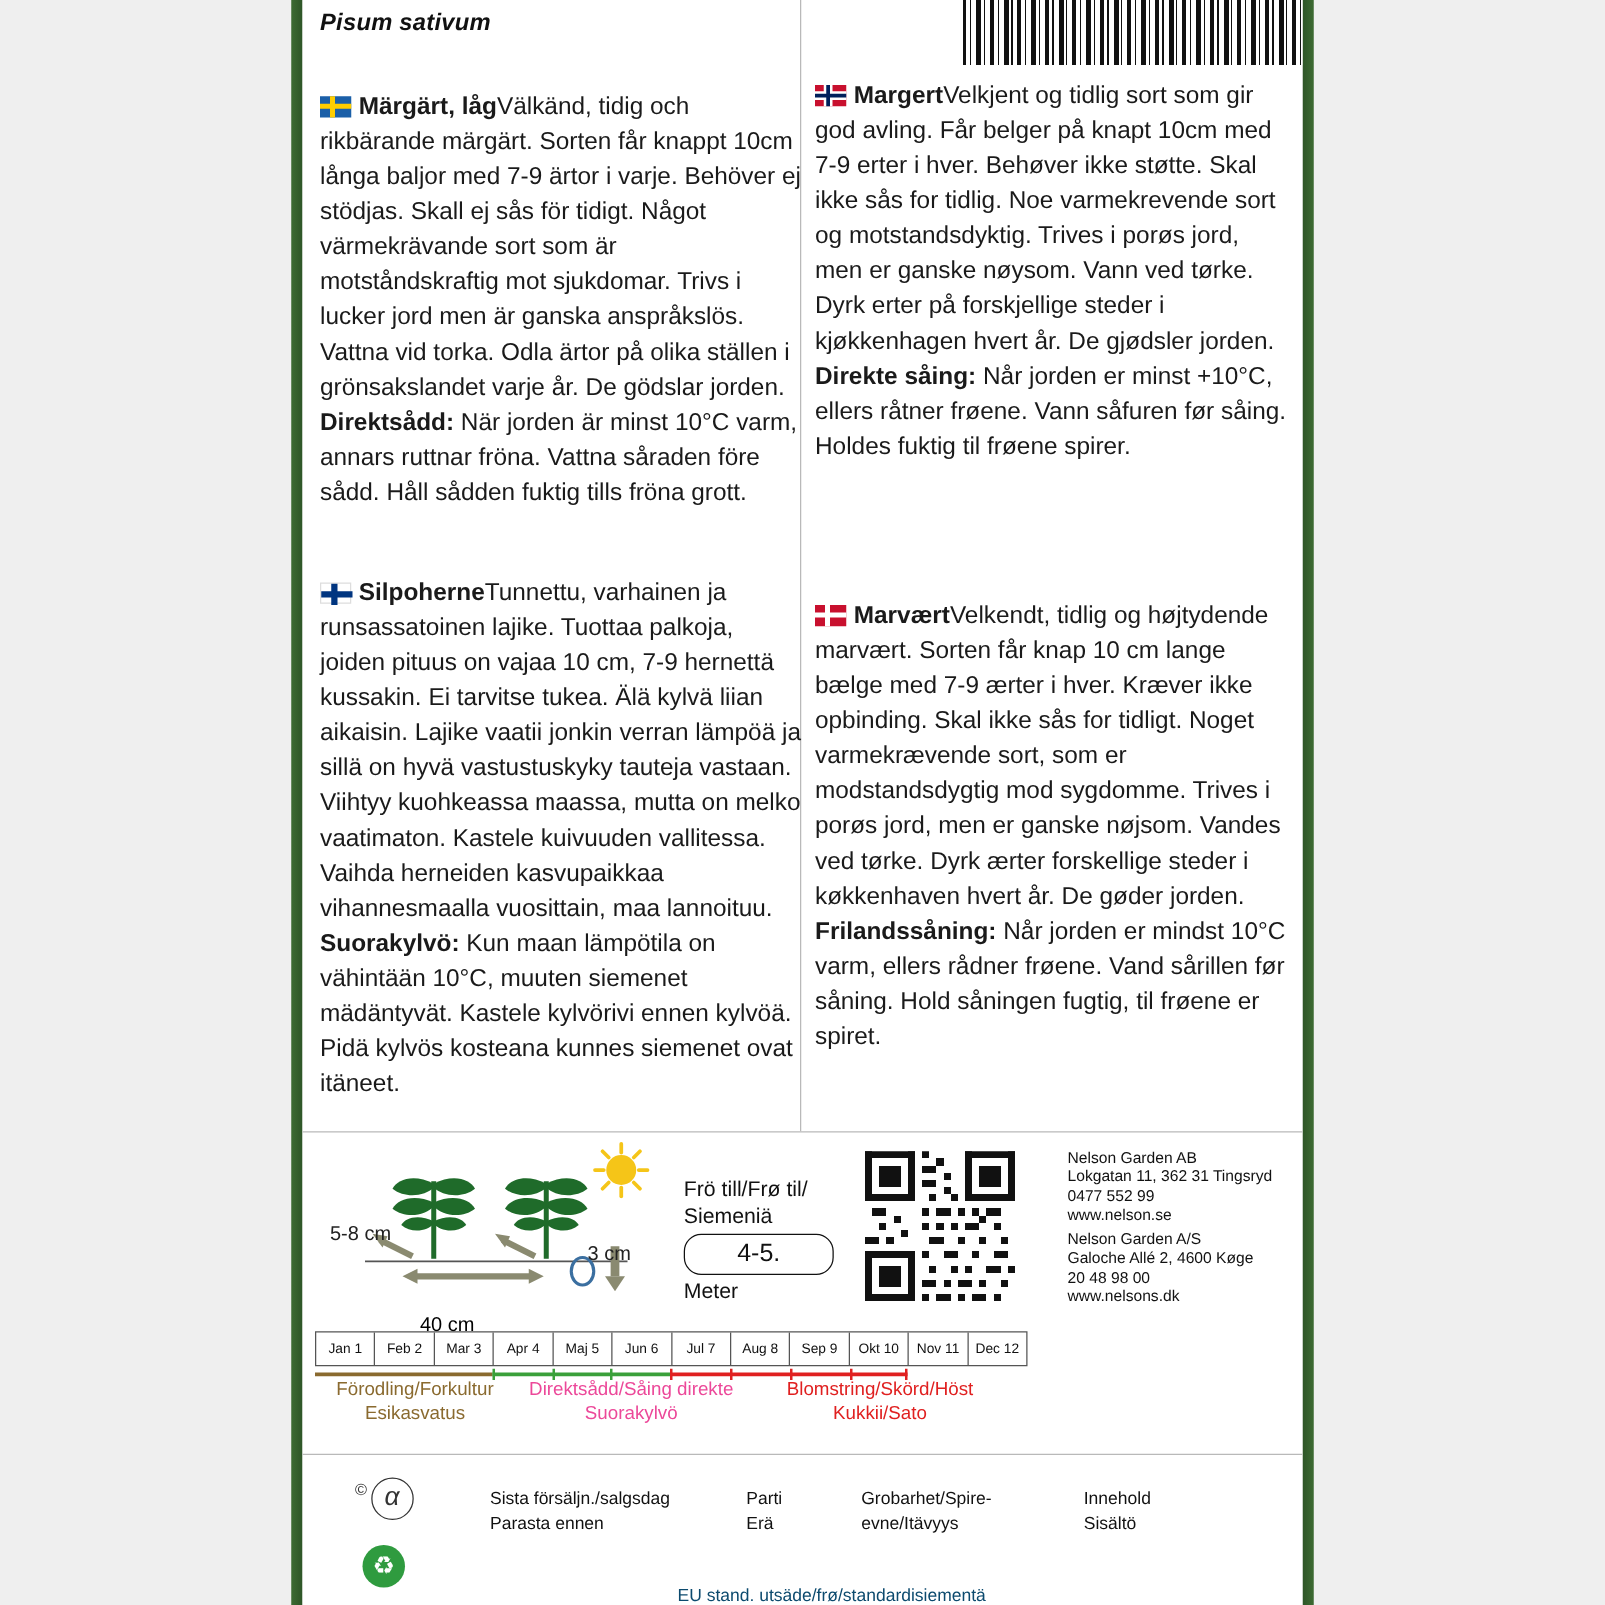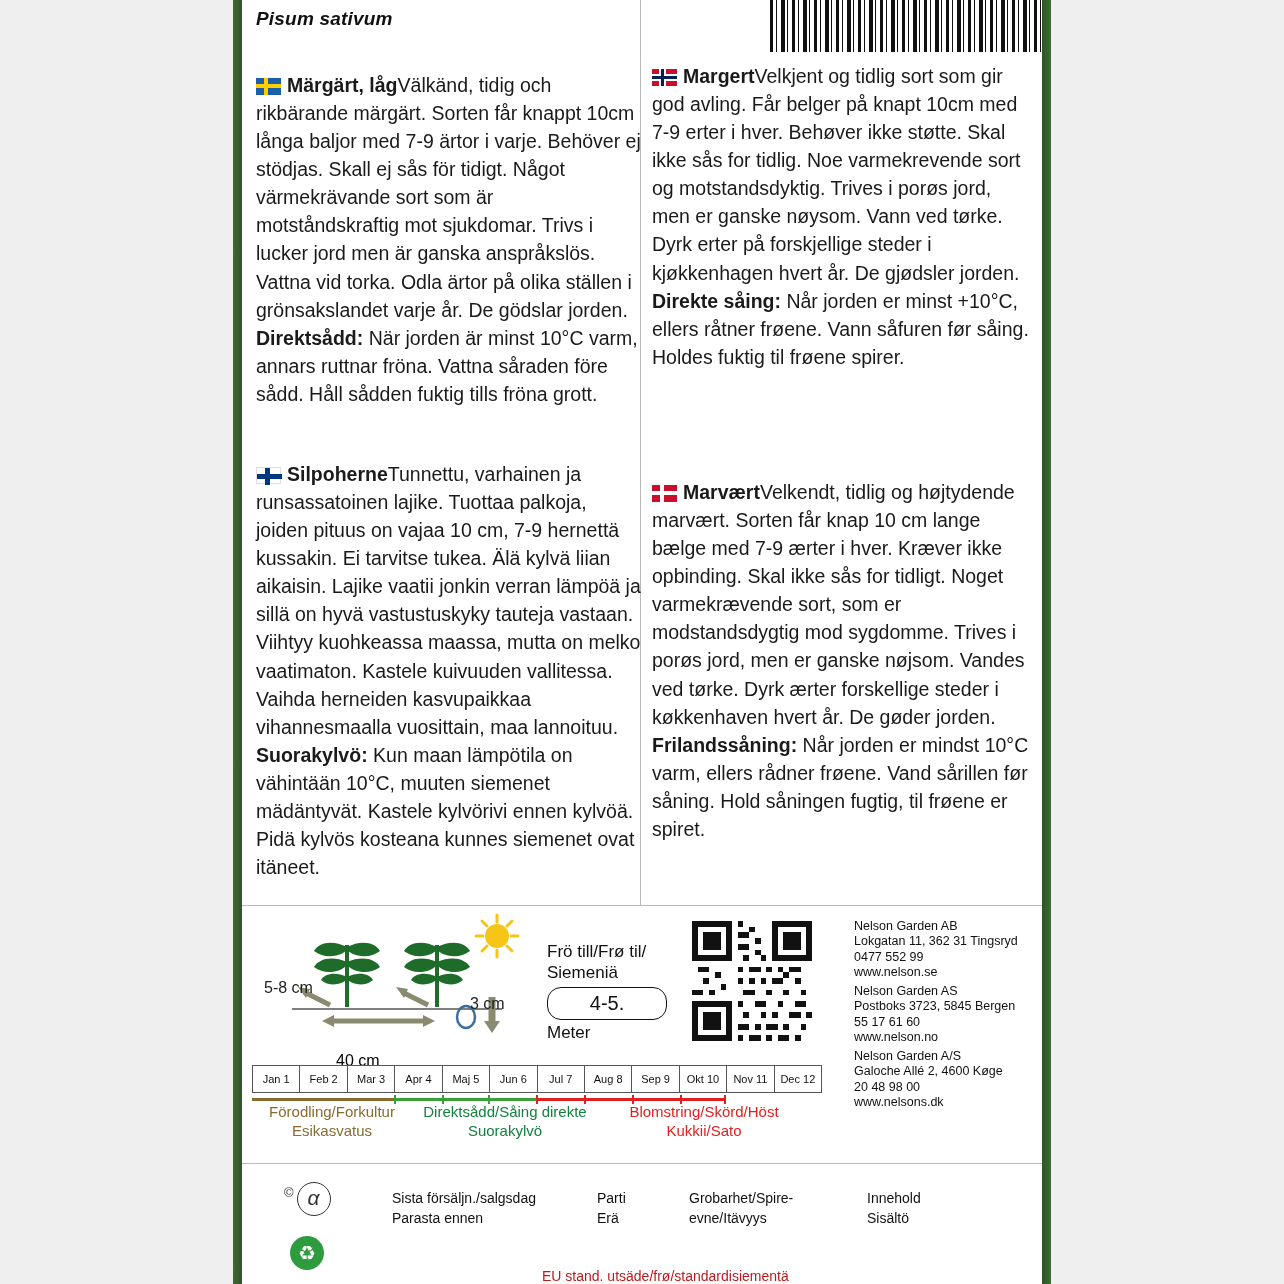--- a/index.html
+++ b/index.html
@@ -137,41 +137,41 @@
 
   .bars-row{position:absolute;left:10px;top:190px;width:570px;height:10px;}
   .bar-brown{position:absolute;left:0px;top:3px;width:142px;height:3px;background:#8a6a2f;}
   .bar-green{position:absolute;left:142px;top:3px;width:142px;height:3px;background:#3aa03a;}
   .bar-red{position:absolute;left:284px;top:3px;width:190px;height:3px;background:#e02020;}
   .tick{position:absolute;width:2px;height:9px;top:0px;}
 
   .legend{position:absolute;left:10px;top:198px;width:575px;height:48px;font-size:15px;}
   .lg{position:absolute;text-align:center;line-height:1.25;}
   .lg-brown{color:#8a6a2f;left:0px;top:0px;width:160px;}
-  .lg-green{color:#15803d;left:158px;top:0px;width:190px;}
+  .lg-green{color:#ec4899;left:158px;top:0px;width:190px;}
   .lg-red{color:#e02020;left:352px;top:0px;width:200px;}
 
   
   .footer{position:absolute;left:0;top:1164px;width:800px;height:120px;}
   .f-alpha{position:absolute;left:42px;top:18px;font-size:21px;color:#333;}
   .f-alpha .c{font-size:13px;vertical-align:super;margin-right:3px;}
   .f-alpha .circ{
     display:inline-block;width:32px;height:32px;border:1.5px solid #333;border-radius:50%;
     text-align:center;line-height:30px;font-style:italic;
   }
   .recycle{
     position:absolute;left:48px;top:72px;width:34px;height:34px;border-radius:50%;
     background:#2f9b3f;color:#fff;font-size:20px;text-align:center;line-height:34px;
   }
   .f-col{position:absolute;font-size:14px;line-height:1.45;color:#111;}
   #f1{left:150px;top:24px;}
   #f2{left:355px;top:24px;}
   #f3{left:447px;top:24px;}
   #f4{left:625px;top:24px;}
-  .f-eu{position:absolute;left:300px;top:104px;font-size:14px;color:#b91c1c;}
+  .f-eu{position:absolute;left:300px;top:104px;font-size:14px;color:#0c4a6e;}
 </style>
 </head>
 <body>
 
 <div class="edge-left"></div>
 <div class="edge-right"></div>
 
 <div class="sheet">
 
   <div class="barcode">
@@ -344,26 +344,20 @@
     </svg>
 
     <div class="addr">
       <div>
         <span>Nelson Garden AB</span><br>
         <span>Lokgatan 11, 362 31 Tingsryd</span><br>
         <span>0477 552 99</span><br>
         <span>www.nelson.se</span>
       </div>
       <div>
-        <span>Nelson Garden AS</span><br>
-        <span>Postboks 3723, 5845 Bergen</span><br>
-        <span>55 17 61 60</span><br>
-        <span>www.nelson.no</span>
-      </div>
-      <div>
         <span>Nelson Garden A/S</span><br>
         <span>Galoche Allé 2, 4600 Køge</span><br>
         <span>20 48 98 00</span><br>
         <span>www.nelsons.dk</span>
       </div>
     </div>
 
     <div class="months">
       <div class="m">Jan 1</div>
       <div class="m">Feb 2</div>

